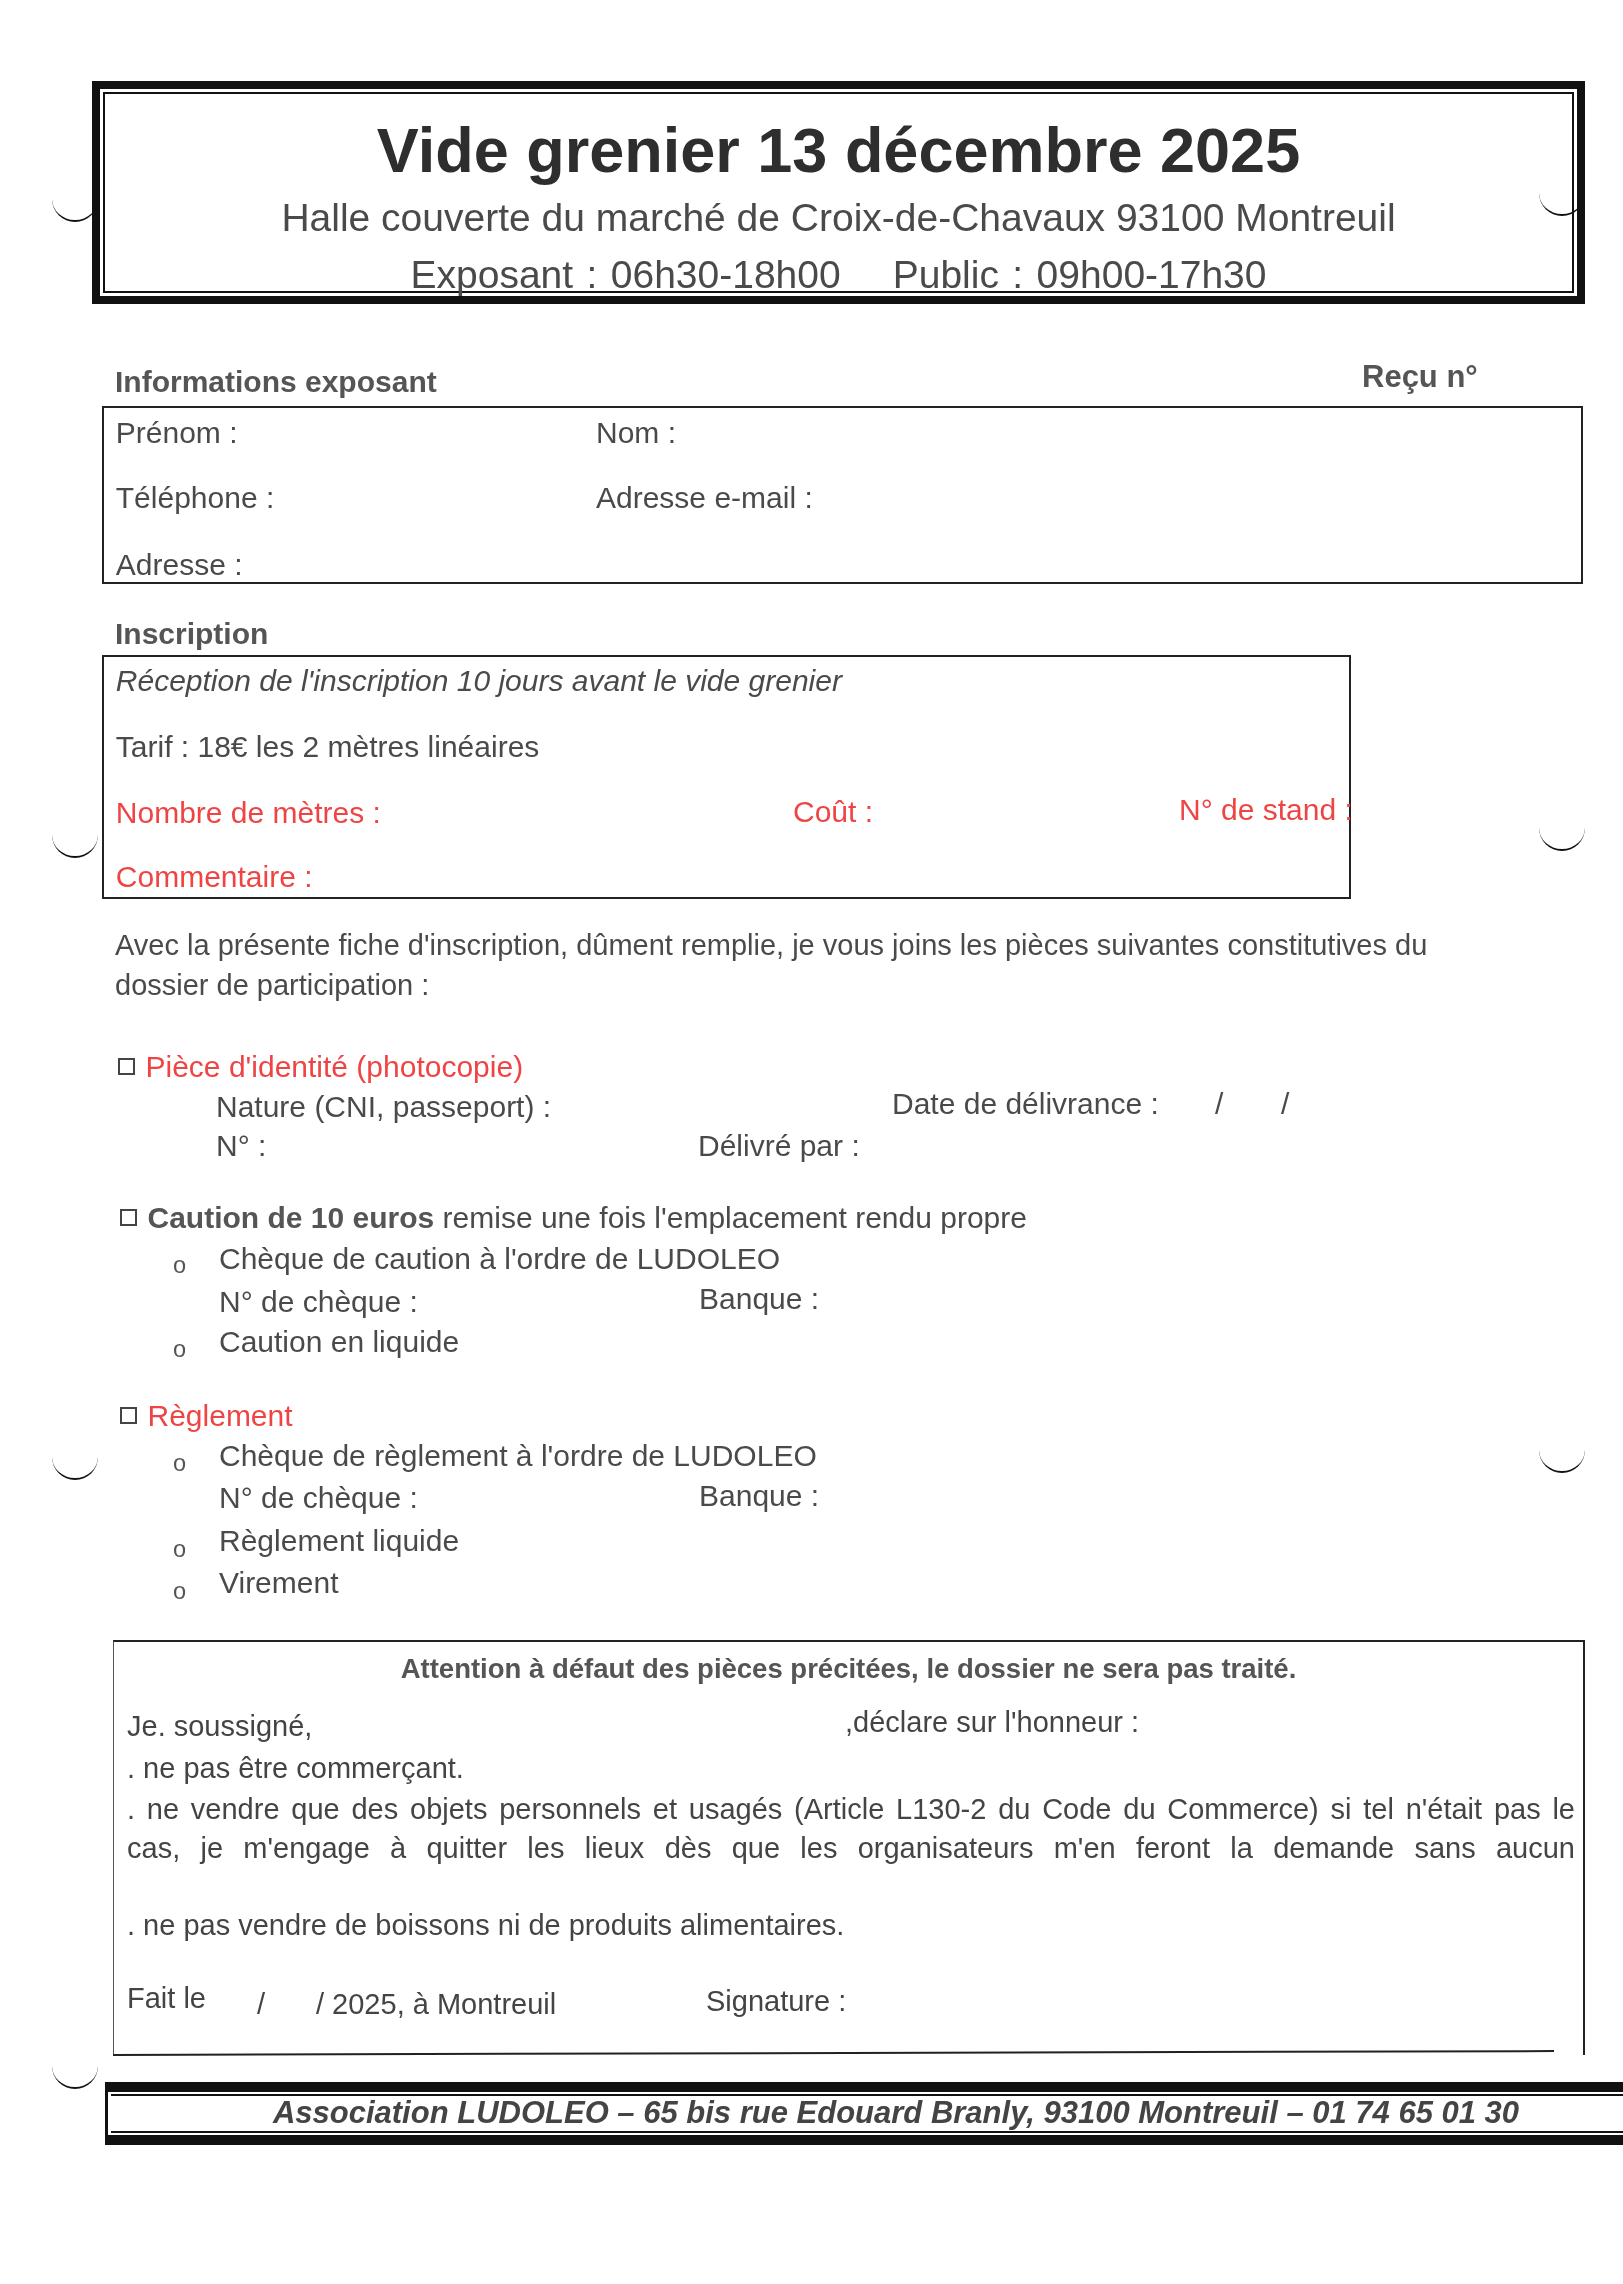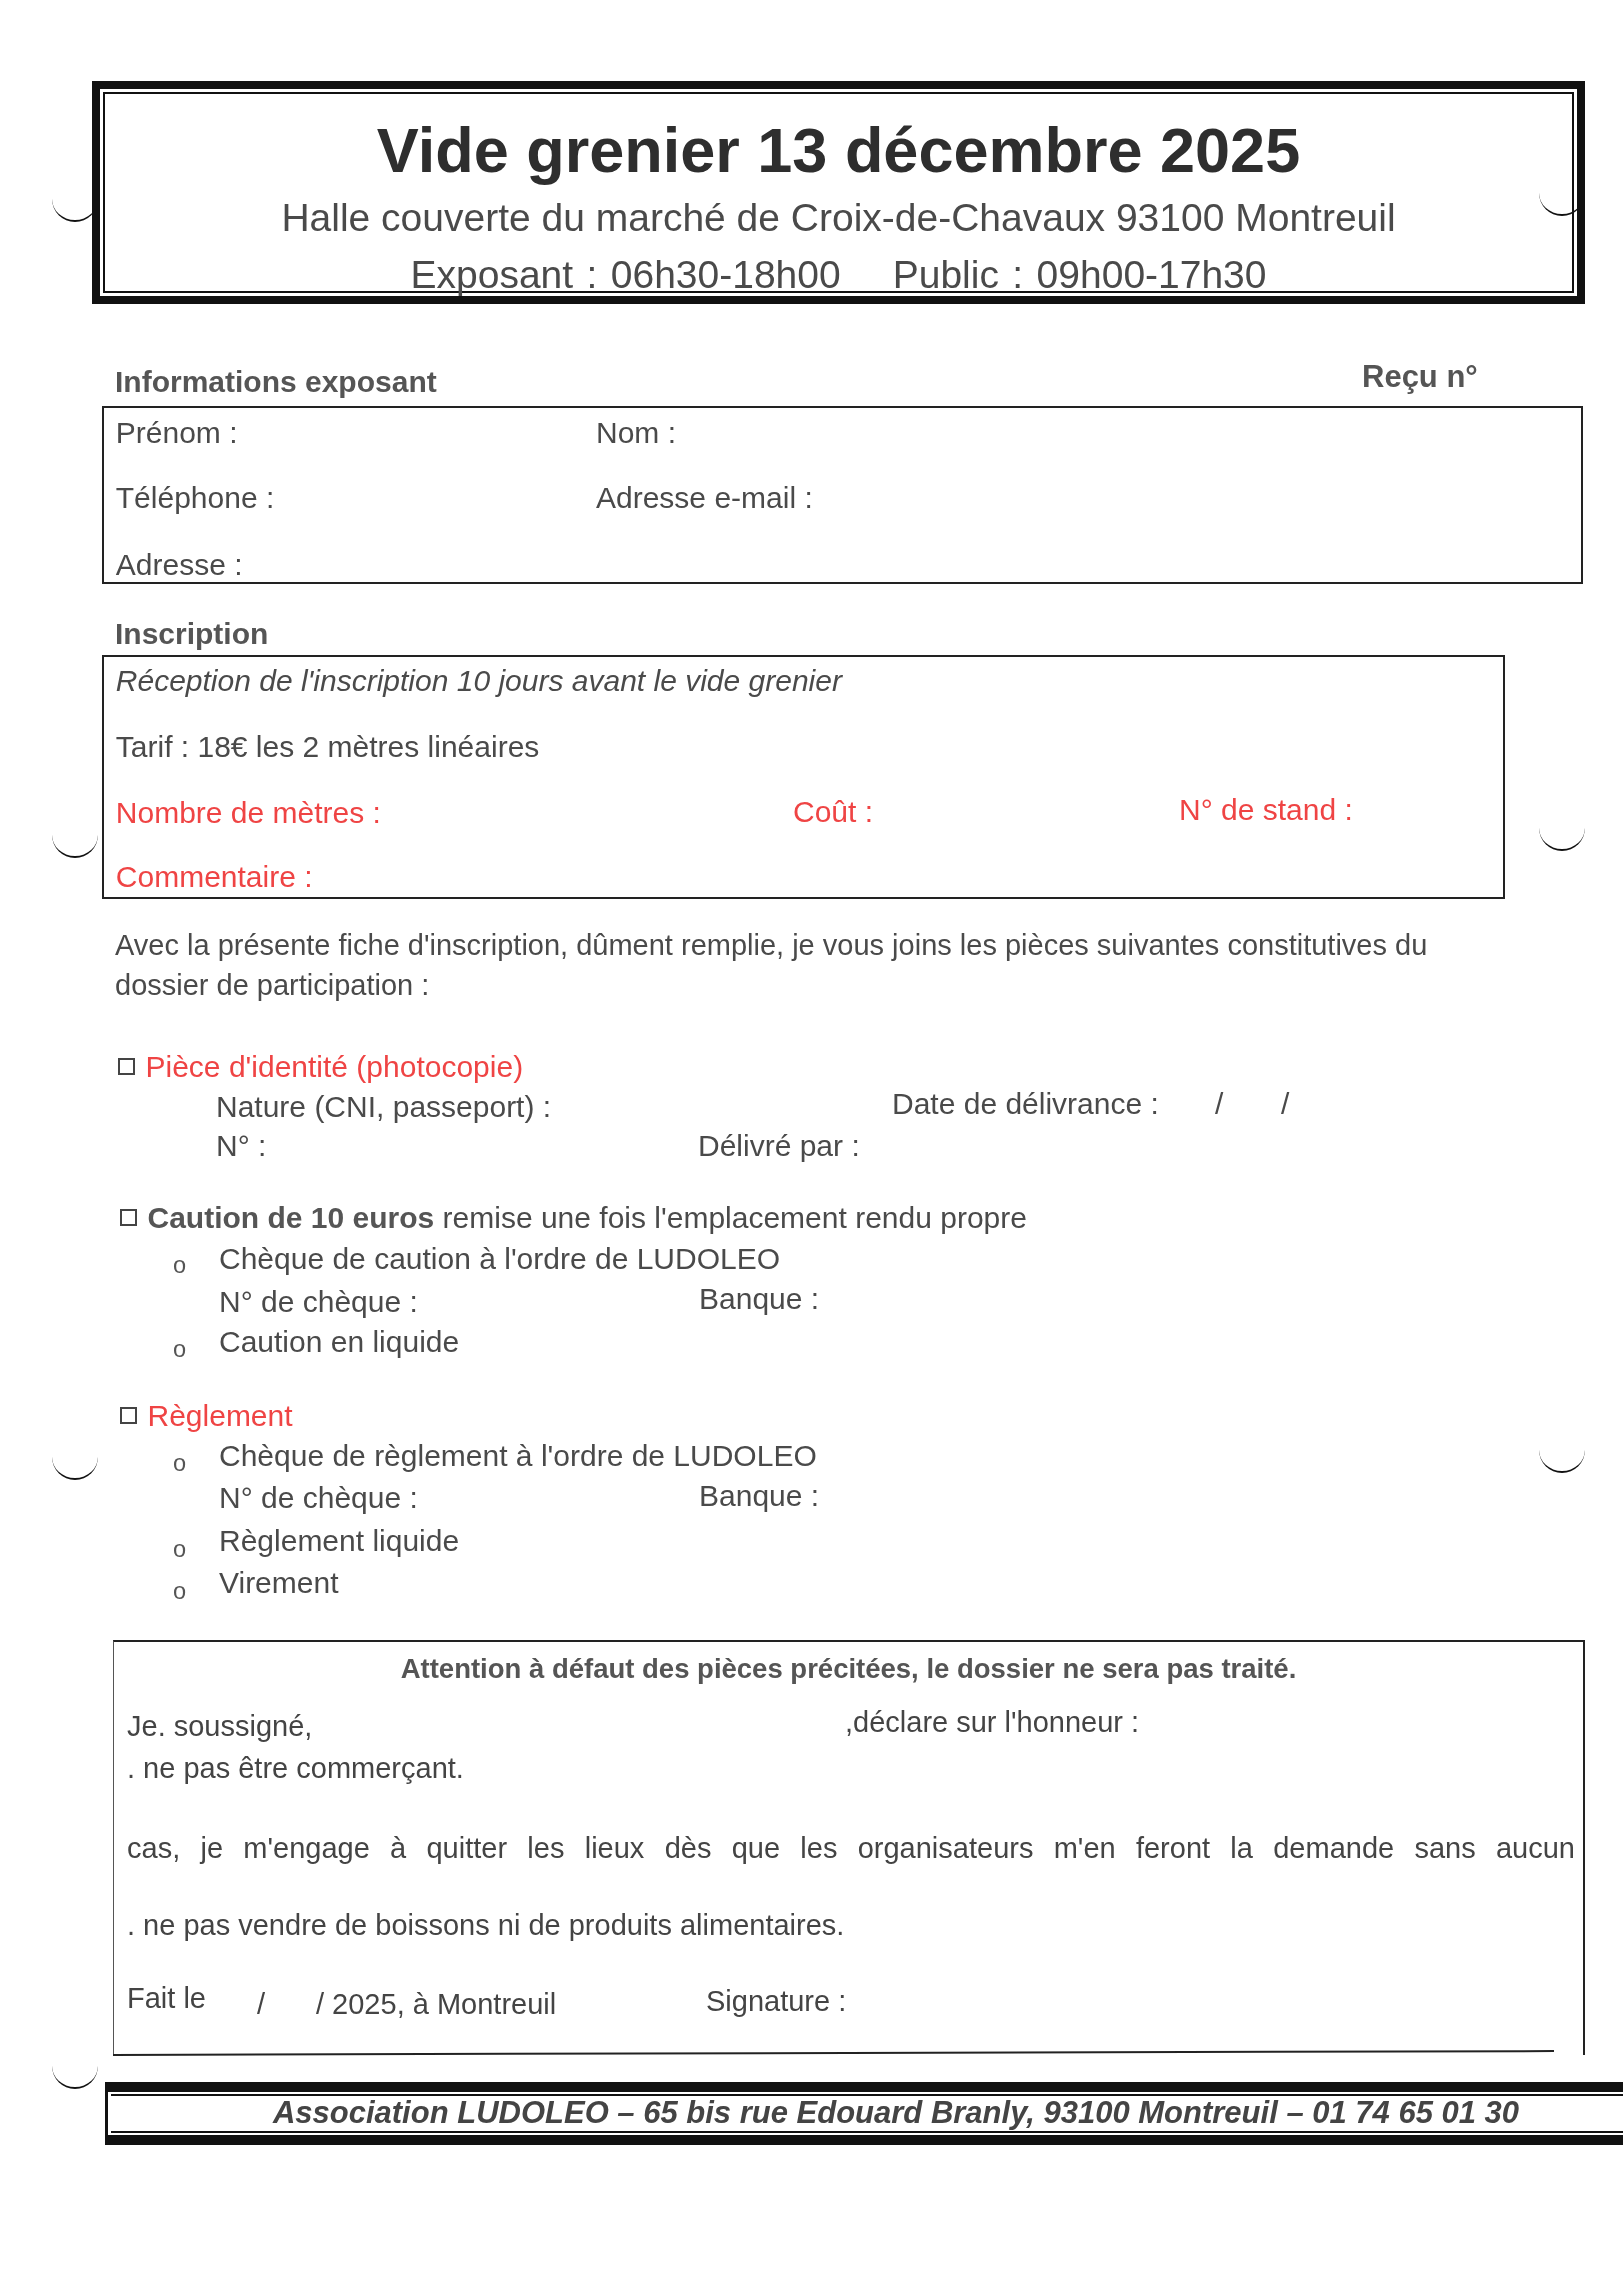--- a/index.html
+++ b/index.html
@@ -90,21 +90,21 @@
 
 <div class="abs box" style="left:102px; top:406px; width:1481px; height:178px;">
   <div class="abs label" style="left:11.8px; top:7.9px;">Prénom :</div>
   <div class="abs label" style="left:492px; top:7.9px;">Nom :</div>
   <div class="abs label" style="left:11.8px; top:73px;">Téléphone :</div>
   <div class="abs label" style="left:492px; top:73px;">Adresse e-mail :</div>
   <div class="abs label" style="left:11.8px; top:140px;">Adresse :</div>
 </div>
 
 <div class="abs section-label" style="left:115px; top:617px;">Inscription</div>
-<div class="abs box" style="left:102px; top:655px; width:1403px; height:244px;">
+<div class="abs box" style="left:102px; top:655px; width:1249px; height:244px;">
   <div class="abs label italic" style="left:11.8px; top:6.5px;">Réception de l'inscription 10 jours avant le vide grenier</div>
   <div class="abs label" style="left:11.8px; top:73px;">Tarif : 18€ les 2 mètres linéaires</div>
   <div class="abs bold-label" style="left:11.8px; top:139px;">Nombre de mètres :</div>
   <div class="abs bold-label" style="left:689px; top:138px;">Coût :</div>
   <div class="abs bold-label" style="left:1075px; top:136px;">N° de stand :</div>
   <div class="abs bold-label" style="left:11.8px; top:203px;">Commentaire :</div>
 </div>
 
 <div class="abs label" style="left:115px; top:929px; font-size:29px;">Avec la présente fiche d'inscription, dûment remplie, je vous joins les pièces suivantes constitutives du</div>
 <div class="abs label" style="left:115px; top:969px; font-size:29px;">dossier de participation :</div>
@@ -139,20 +139,21 @@
 <div class="abs bullet" style="left:173px; top:1536px;">o</div>
 <div class="abs label" style="left:219px; top:1524px;">Règlement liquide</div>
 <div class="abs bullet" style="left:173px; top:1578px;">o</div>
 <div class="abs label" style="left:219px; top:1566px;">Virement</div>
 
 <div class="abs" style="left:113px; top:1640px; width:1469px; height:413px; border-top:2px solid #222; border-left:1.3px solid #555; border-right:2px solid #222;">
   <div class="abs" style="left:0; width:100%; top:10.5px; text-align:center; font-size:27.5px; font-weight:bold; color:#555;">Attention à défaut des pièces précitées, le dossier ne sera pas traité.</div>
   <div class="abs decl-text" style="left:13px; top:64px;">Je. soussigné,</div>
   <div class="abs decl-text" style="left:731px; top:60px;">,déclare sur l'honneur :</div>
   <div class="abs decl-text" style="left:13px; top:106px;">. ne pas être commerçant.</div>
+  <div class="abs decl-text justify" style="left:13px; width:1448px; top:147px;">. ne vendre que des objets personnels et usagés (Article L130-2 du Code du Commerce) si tel n'était pas le</div>
   <div class="abs decl-text justify" style="left:13px; width:1448px; top:186px;">cas, je m'engage à quitter les lieux dès que les organisateurs m'en feront la demande sans aucun</div>
   <div class="abs decl-text" style="left:13px; top:263px;">. ne pas vendre de boissons ni de produits alimentaires.</div>
   <div class="abs decl-text" style="left:13px; top:336px;text-align:right;">Fait le</div>
   <div class="abs decl-text" style="left:143px; top:342px;">/</div>
   <div class="abs decl-text" style="left:202px; top:342px;">/ 2025, à Montreuil</div>
   <div class="abs decl-text" style="left:592px; top:339px;">Signature :</div>
 </div>
 <div class="abs" style="left:113px; top:2052px; width:1441px; height:0; border-top:2px solid #222; transform:rotate(-0.15deg);"></div>
 
 <div class="abs footer">

